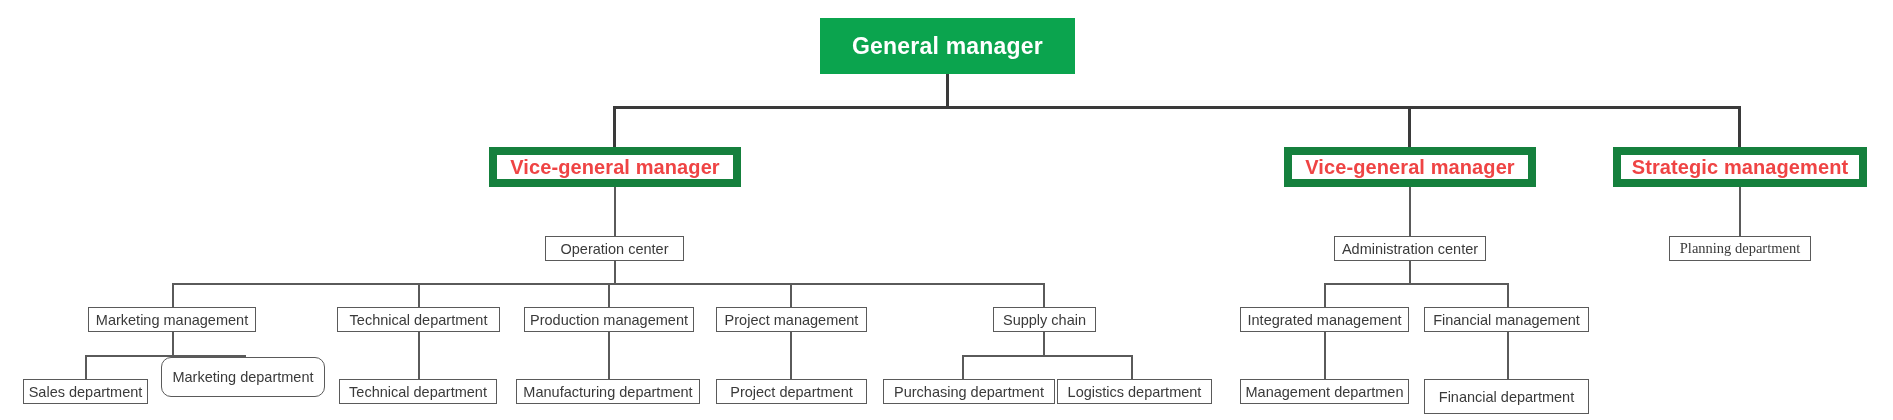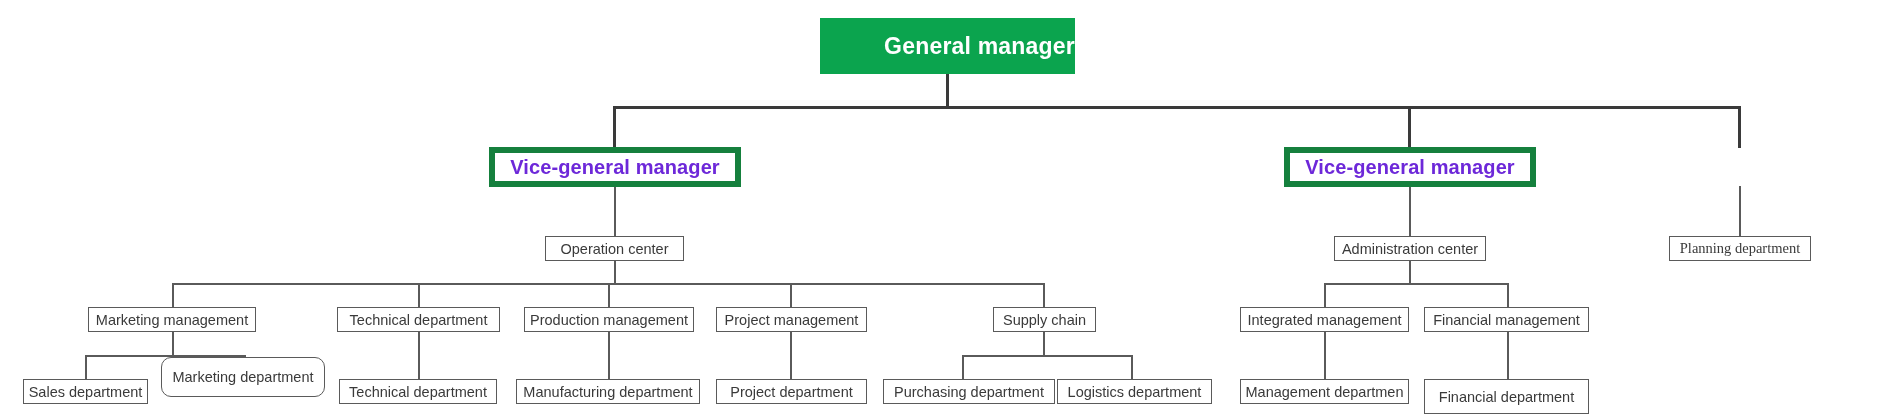--- a/index.html
+++ b/index.html
@@ -29,26 +29,25 @@
     z-index: 5;
   }
 
   .node.root {
     background: #0BA44E;
     border: none;
     color: #ffffff;
     font-weight: bold;
     font-size: 23px;
     letter-spacing: .2px;
-    justify-content: flex-end;
   }
 
   .node.lvl1 {
-    border: 6px solid #15803d;
-    color: #6d28d9;
+    border: 8px solid #15803d;
+    color: #ef4444;
     font-weight: bold;
     font-size: 20px;
     letter-spacing: .1px;
   }
 
   .node.lvl2,
   .node.lvl3,
   .node.lvl4 {
     border: 1px solid #5a5a5a;
     color: #3a3a3a;
@@ -115,20 +114,23 @@
   </div>
 
   <div class="node lvl1" style="left:489px; top:147px; width:252px; height:40px;">
     <span>Vice-general manager</span>
   </div>
 
   <div class="node lvl1" style="left:1284px; top:147px; width:252px; height:40px;">
     <span>Vice-general manager</span>
   </div>
 
+  <div class="node lvl1" style="left:1613px; top:147px; width:254px; height:40px;">
+    <span>Strategic management</span>
+  </div>
 
   <div class="node lvl2" style="left:545px; top:236px; width:139px; height:25px;">
     <span>Operation center</span>
   </div>
 
   <div class="node lvl2" style="left:1334px; top:236px; width:152px; height:25px;">
     <span>Administration center</span>
   </div>
 
   <div class="node lvl2" style="left:1669px; top:236px; width:142px; height:25px;font-family:Liberation Serif, serif;">

